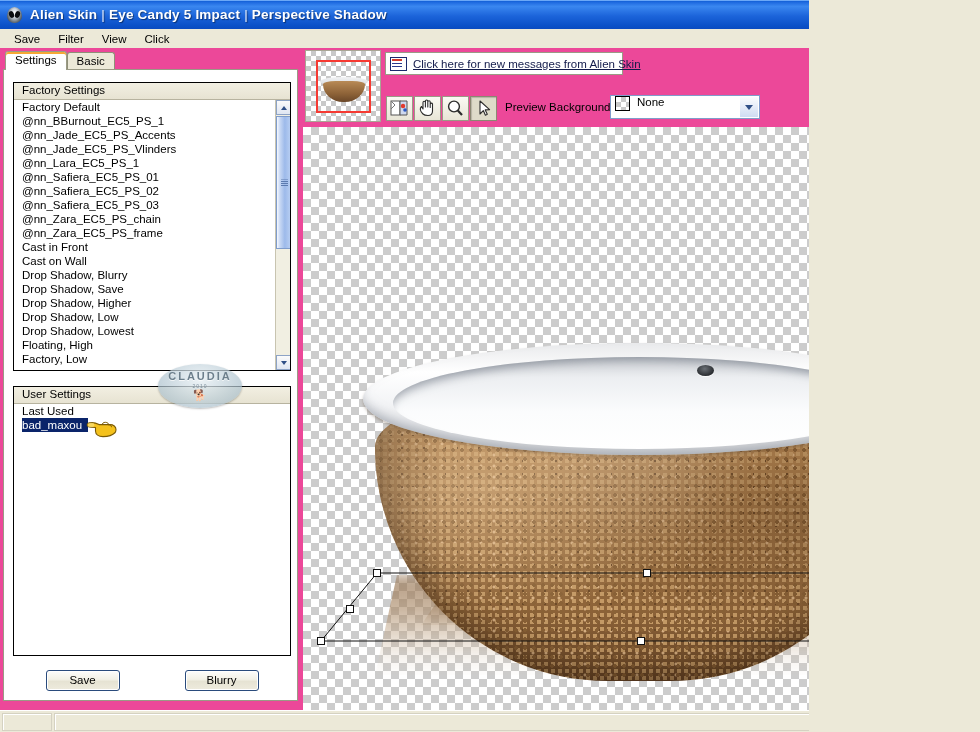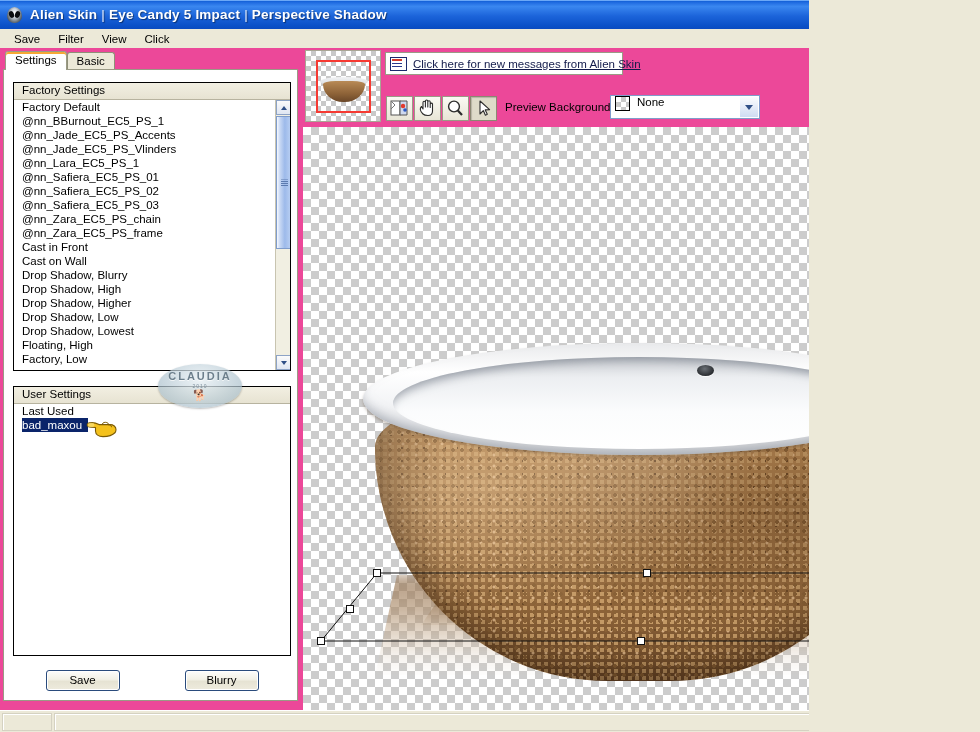--- a/index.html
+++ b/index.html
@@ -329,21 +329,21 @@
         <div class="lb-item">@nn_Jade_EC5_PS_Vlinders</div>
         <div class="lb-item">@nn_Lara_EC5_PS_1</div>
         <div class="lb-item">@nn_Safiera_EC5_PS_01</div>
         <div class="lb-item">@nn_Safiera_EC5_PS_02</div>
         <div class="lb-item">@nn_Safiera_EC5_PS_03</div>
         <div class="lb-item">@nn_Zara_EC5_PS_chain</div>
         <div class="lb-item">@nn_Zara_EC5_PS_frame</div>
         <div class="lb-item">Cast in Front</div>
         <div class="lb-item">Cast on Wall</div>
         <div class="lb-item">Drop Shadow, Blurry</div>
-        <div class="lb-item">Drop Shadow, High</div>
+        <div class="lb-item">Drop Shadow, Save</div>
         <div class="lb-item">Drop Shadow, Higher</div>
         <div class="lb-item">Drop Shadow, Low</div>
         <div class="lb-item">Drop Shadow, Lowest</div>
         <div class="lb-item">Floating, High</div>
         <div class="lb-item">Factory, Low</div>
       </div>
       <div class="vscroll">
         <div class="sb-arrow top">
             <span class="chev"></span>
           </div>

